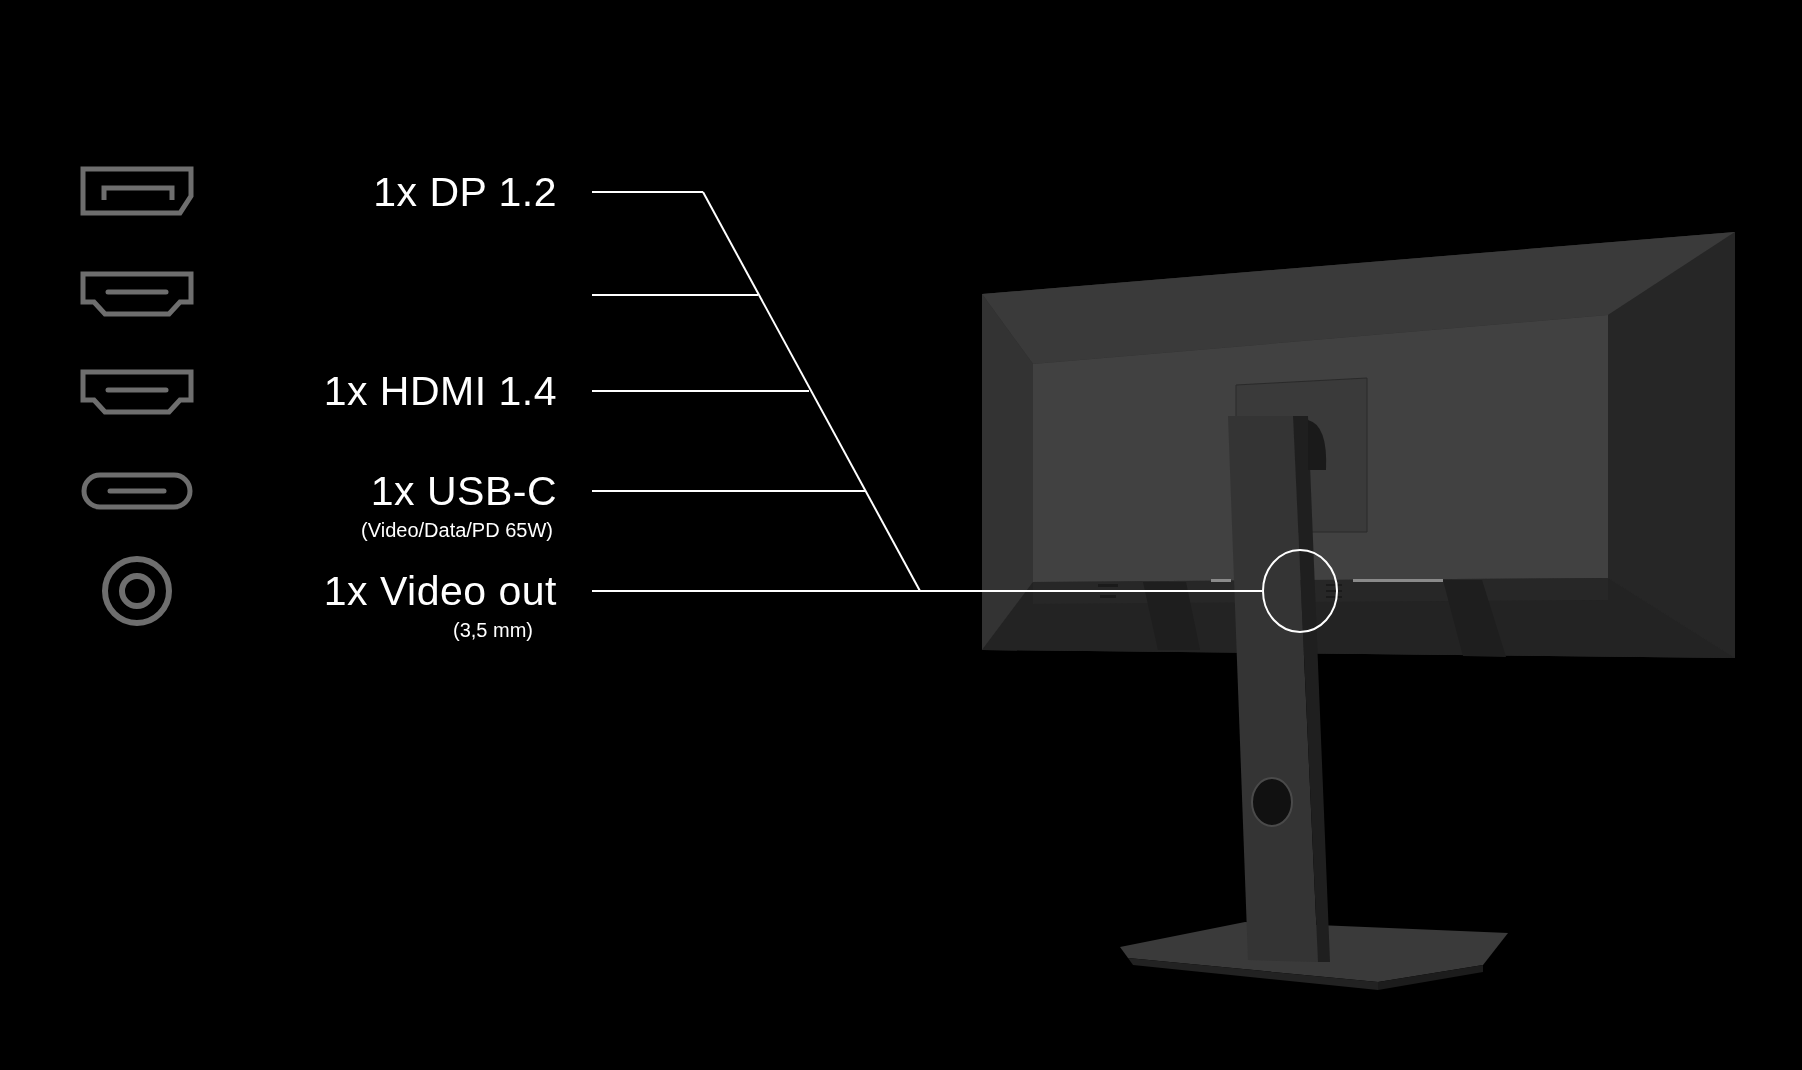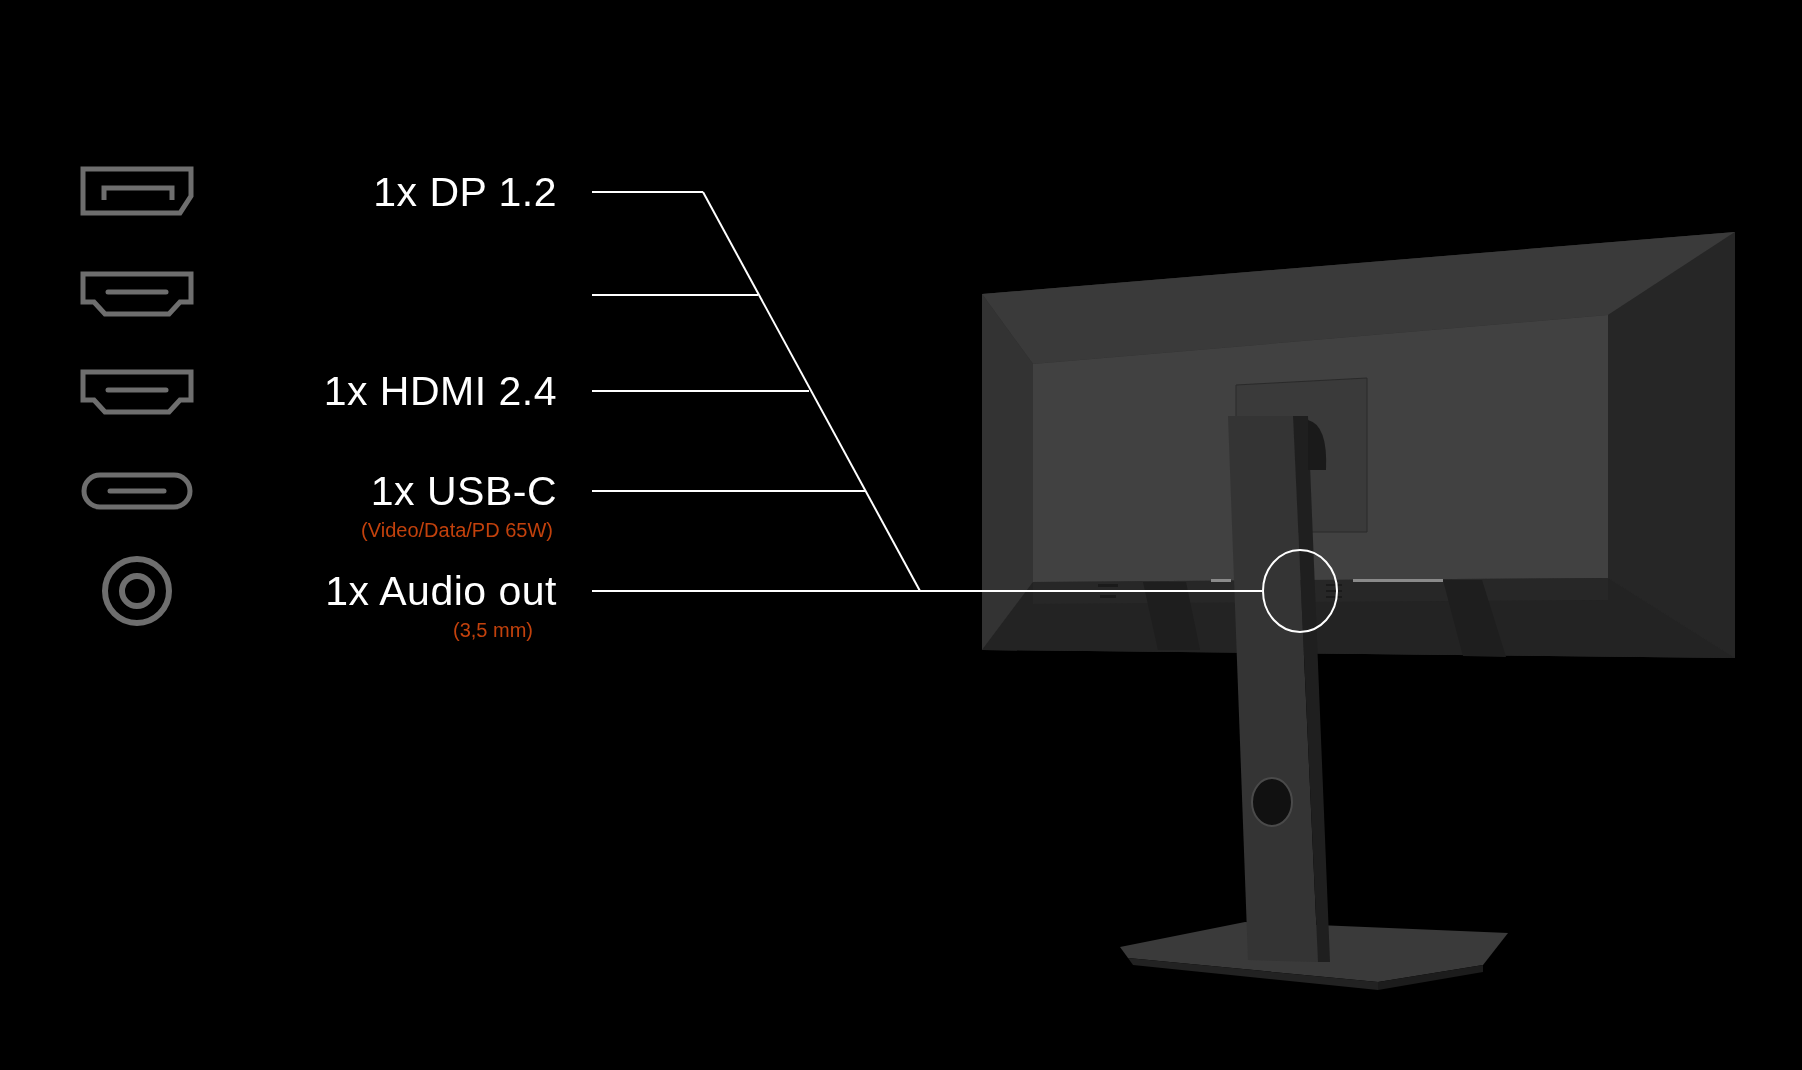--- a/index.html
+++ b/index.html
@@ -1,20 +1,20 @@
 <!DOCTYPE html>
 <html><head>
 <meta charset="utf-8">
 <style>
   html, body { margin: 0; padding: 0; background: #000; }
   body { width: 1802px; height: 1070px; position: relative; overflow: hidden; font-family: "Liberation Sans", "DejaVu Sans", sans-serif; }
   .stage { position: absolute; left: 8px; top: 0; width: 1802px; height: 1070px; }
   .label { position: absolute; right: 1253px; text-align: right; white-space: nowrap; }
   .label .main { display: block; color: #fff; font-size: 41px; font-weight: 300; letter-spacing: 0.5px; line-height: 1; }
-  .label .sub { display: block; color: #c2410c; font-size: 20px; line-height: 1; margin-top: 8px; margin-right: 4px; }
+  .label .sub { display: block; color: #ffffff; font-size: 20px; line-height: 1; margin-top: 8px; margin-right: 4px; }
   .icon { position: absolute; left: 72px; width: 114px; height: 50px; }
   svg.art { position: absolute; left: 0; top: 0; }
 </style>
 </head>
 <body>
 
 <div class="stage">
 
   <svg class="art" width="1802" height="1070" viewBox="0 0 1802 1070">
 
@@ -93,24 +93,24 @@
   </svg>
   <svg class="icon" style="top:556px; height:70px;" viewBox="0 0 114 70">
     <circle cx="57" cy="35" r="32" fill="none" stroke="#6e6e6e" stroke-width="6"></circle>
     <circle cx="57" cy="35" r="15" fill="none" stroke="#6e6e6e" stroke-width="6"></circle>
   </svg>
 
   <div class="label" style="top:172px;">
     <span class="main">1x DP 1.2</span>
   </div>
   <div class="label" style="top:371px;">
-    <span class="main">1x HDMI 2.4</span>
+    <span class="main">1x HDMI 1.4</span>
   </div>
   <div class="label" style="top:471px;">
     <span class="main">1x USB-C</span>
     <span class="sub">(Video/Data/PD 65W)</span>
   </div>
   <div class="label" style="top:571px;">
-    <span class="main">1x Audio out</span>
+    <span class="main">1x Video out</span>
     <span class="sub" style="margin-right:24px;">(3,5 mm)</span>
   </div>
 
 </div>
 
 </body></html>

